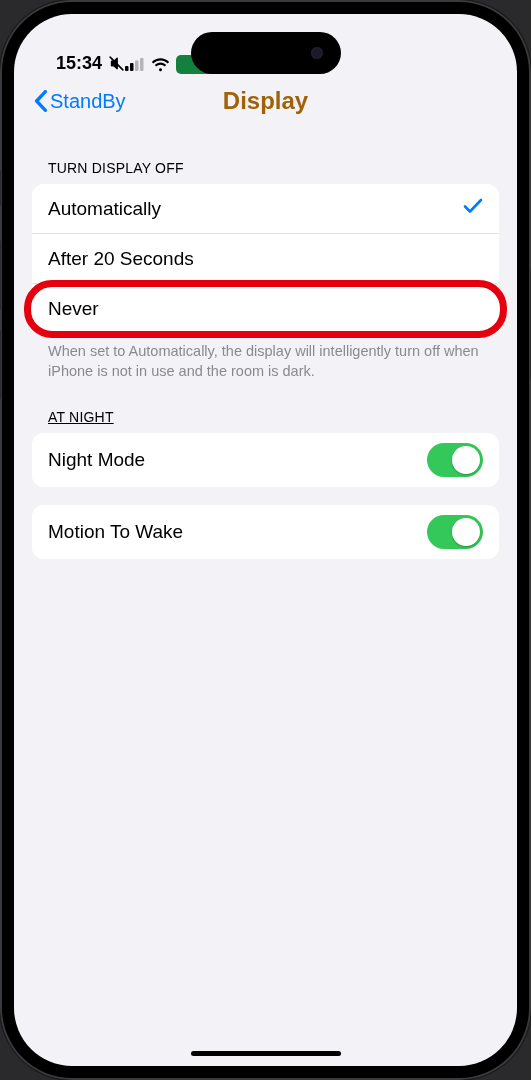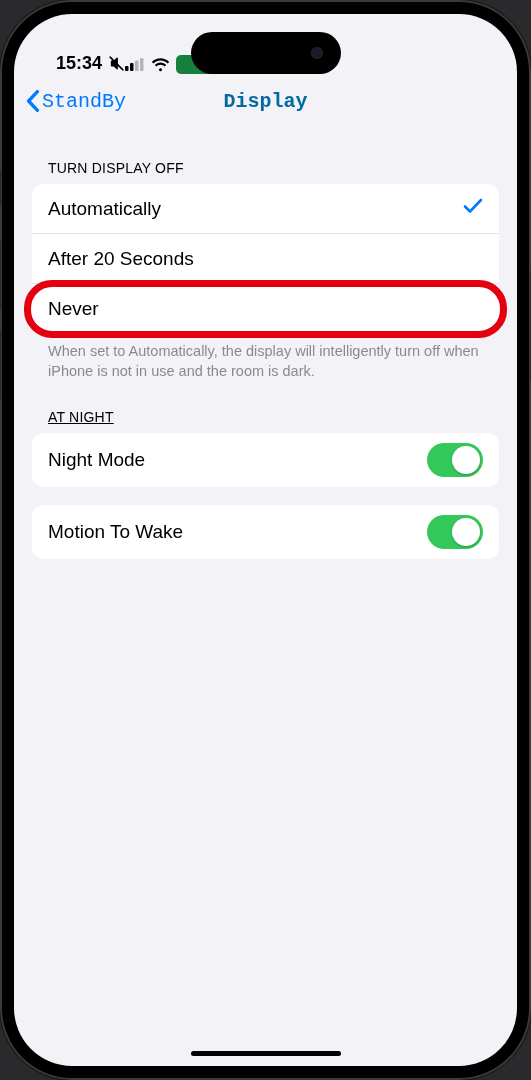--- a/index.html
+++ b/index.html
@@ -97,39 +97,38 @@
     font-size: 12px;
     font-weight: 700;
     color: #fff;
     line-height: 16px;
   }
   .nav-bar {
     height: 50px;
     display: flex;
     align-items: center;
     position: relative;
-    padding: 0 12px;
-    font-family: Liberation Mono, monospace;
+    padding: 0 20px;
   }
   .back-btn {
     display: flex;
     align-items: center;
     color: #007aff;
     font-size: 20px;
     gap: 2px;
     cursor: pointer;
   }
   .back-btn svg { display: block; }
   .nav-title {
     position: absolute;
     left: 50%;
     transform: translateX(-50%);
-    font-size: 20px;
+    font-size: 24px;
     font-weight: 600;
-    color: #0369a1;
+    color: #a16207;
   }
   .content {
     padding: 0 18px;
   }
   .section-header {
     font-size: 14px;
     color: #000000;
     letter-spacing: 0.2px;
     margin-top: 34px;
     margin-bottom: 8px;

